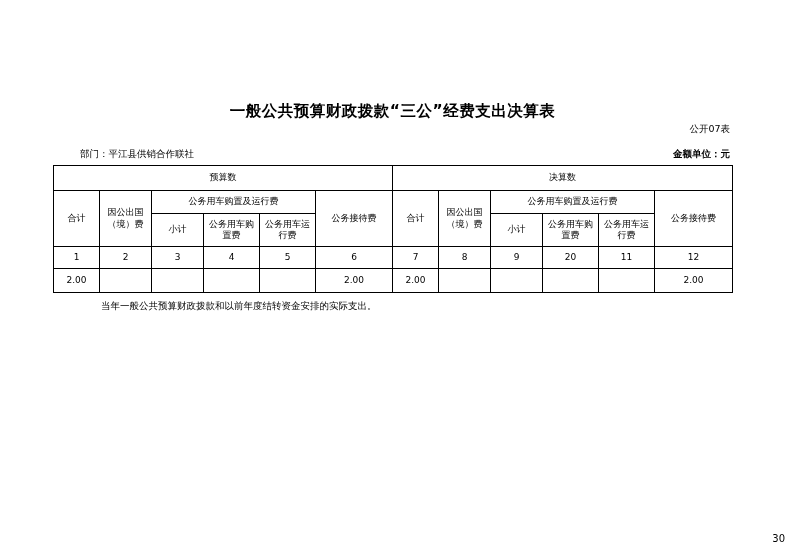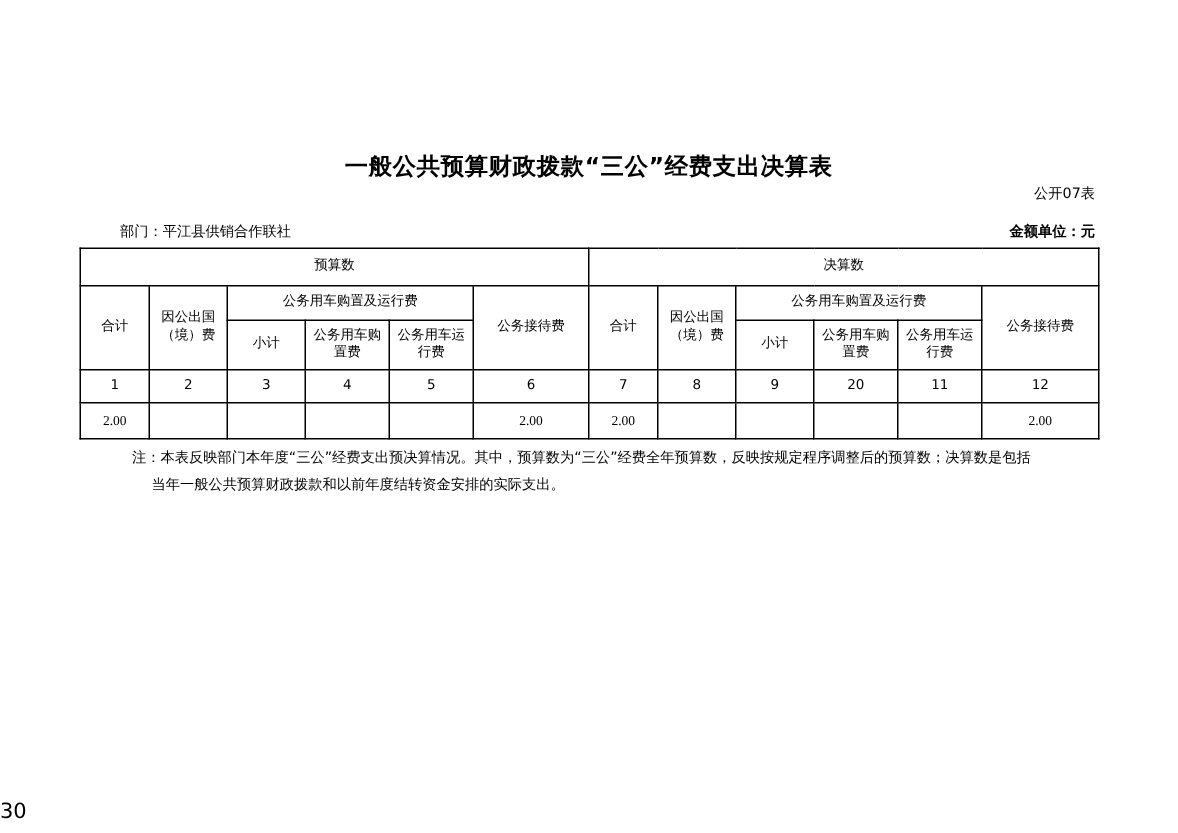--- a/index.html
+++ b/index.html
@@ -79,40 +79,39 @@
     height: 17px;
     font-size: 9px;
   }
   td.h-val {
     height: 19px;
     font-size: 9px;
   }
   td.right {
     text-align: right;
     padding-right: 4px;
-    font-family: Liberation Serif, serif;
   }
   .notes {
     position: absolute;
     top: 262px;
     left: 88px;
     width: 640px;
     font-size: 9.5px;
     line-height: 1.85;
   }
   .notes .ln2 {
     padding-left: 13px;
   }
   .page-num {
     position: absolute;
     top: 498px;
     left: 0;
     width: 785px;
-    text-align: left;
-    font-size: 14px;
+    text-align: right;
+    font-size: 10px;
   }
 </style>
 </head>
 <body>
 
 <div class="page">
 
   <div class="doc-title">一般公共预算财政拨款“三公”经费支出决算表</div>
 
   <div class="form-code">公开07表</div>
@@ -184,19 +183,18 @@
         <td class="h-val right"></td>
         <td class="h-val right"></td>
         <td class="h-val right"></td>
         <td class="h-val right"></td>
         <td class="h-val right">2.00</td>
       </tr>
     </tbody>
   </table>
 
   <div class="notes">
-    <div class="ln1">注：本表反映部门本年度“三公”经费支出预决算情况。其中，预算数为“三公”经费全年预算数，反映按规定程序调整后的预算数；决算数是包括</div>
     <div class="ln2">当年一般公共预算财政拨款和以前年度结转资金安排的实际支出。</div>
   </div>
 
   <div class="page-num">30</div>
 
 </div>
 
 </body></html>

